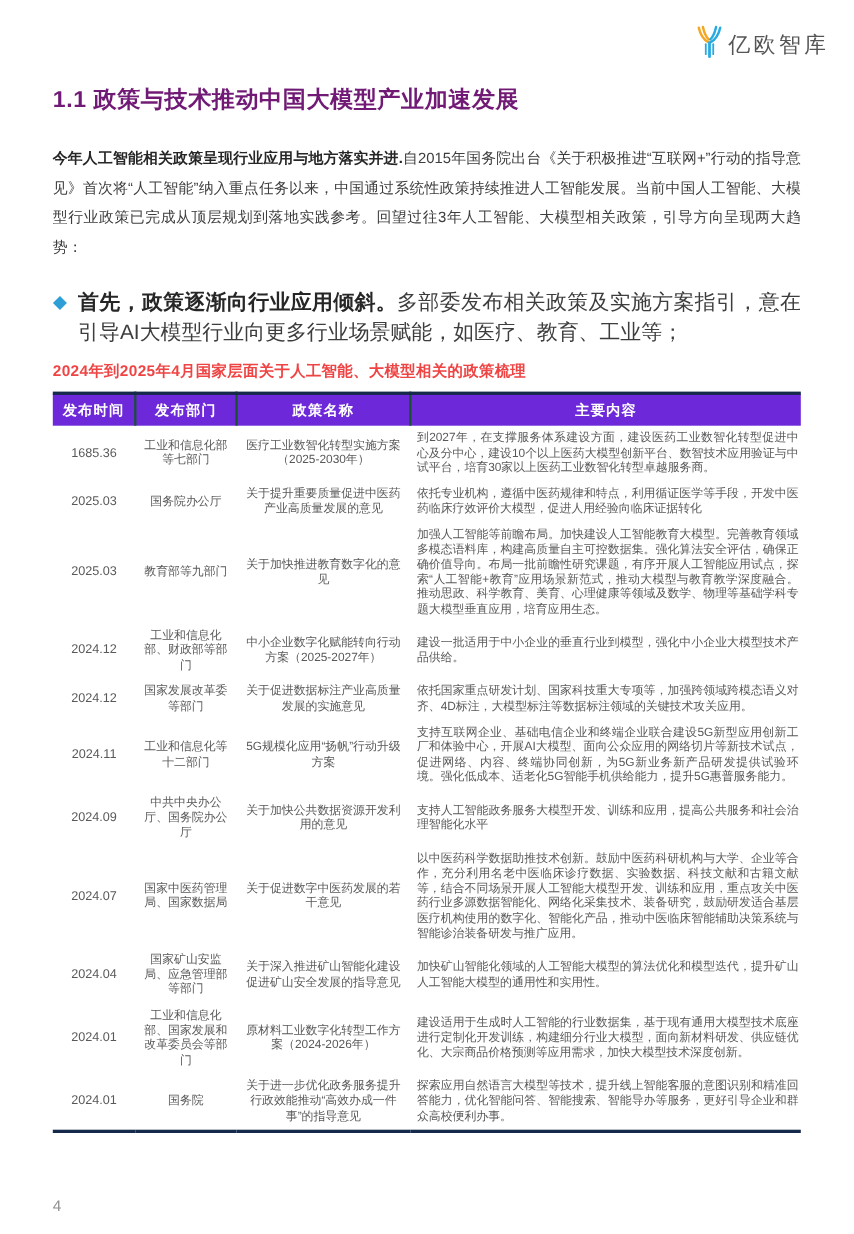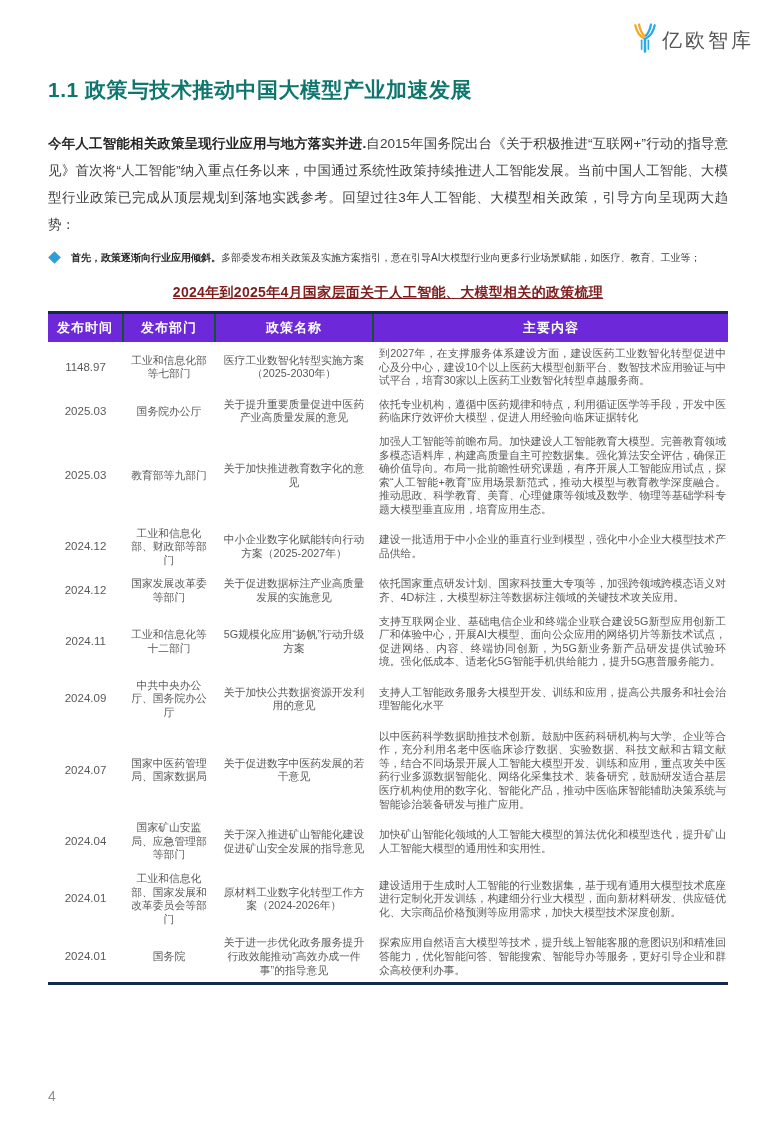--- a/index.html
+++ b/index.html
@@ -16,42 +16,42 @@
   .logo {
     position:absolute; top:22px; right:22px;
     display:flex; align-items:center; gap:2px;justify-content:flex-end;
   }
   .logo-text {
     font-size:20px; color:#555; letter-spacing:3px; font-weight:500;
   }
   
   .content { position:absolute; left:48px; top:76px; width:680px; }
   h1.section-title {
-    font-size:21px; font-weight:bold; color:#0f766e;
+    font-size:21px; font-weight:bold; color:#701a75;
     letter-spacing:0.5px; margin-bottom:26px;
   }
   .intro {
     font-size:13.5px; line-height:27px; text-align:justify; color:#3d3d3d;
-    margin-bottom:6px;
+    margin-bottom:24px;
   }
   .intro b, .bullet b { color:#262626; }
   .bullet {
     position:relative; padding-left:23px;
-    font-size:10px; line-height:27px; text-align:justify; color:#3d3d3d;
+    font-size:19px; line-height:27px; text-align:justify; color:#3d3d3d;
     margin-bottom:13px;
   }
   .diamond {
     position:absolute; left:2px; top:9px;
     width:9px; height:9px; background:#2E9FD6;
     transform:rotate(45deg);
   }
   
   .table-caption {
-    text-align:center; font-size:14px; font-weight:bold; color:#7f1d1d;
-    margin-top:6px; margin-bottom:9px; letter-spacing:0.3px;text-decoration:underline;
+    text-align:left; font-size:14px; font-weight:bold; color:#ef4444;
+    margin-top:6px; margin-bottom:9px; letter-spacing:0.3px;
   }
   table.policy-table {
     width:680px; border-collapse:collapse; table-layout:fixed;
     border-top:3px solid #15294B; border-bottom:3px solid #15294B;
   }
   .policy-table col.c1 { width:75px; }
   .policy-table col.c2 { width:92px; }
   .policy-table col.c3 { width:158px; }
   .policy-table col.c4 { width:355px; }
   .policy-table thead th {
@@ -118,21 +118,21 @@
     <thead>
       <tr>
         <th>发布时间</th>
         <th>发布部门</th>
         <th>政策名称</th>
         <th>主要内容</th>
       </tr>
     </thead>
     <tbody>
   <tr>
-    <td class="date">1148.97</td>
+    <td class="date">1685.36</td>
     <td class="dept">工业和信息化部等七部门</td>
     <td class="name">医疗工业数智化转型实施方案（2025-2030年）</td>
     <td class="body">到2027年，在支撑服务体系建设方面，建设医药工业数智化转型促进中心及分中心，建设10个以上医药大模型创新平台、数智技术应用验证与中试平台，培育30家以上医药工业数智化转型卓越服务商。</td>
   </tr>
 
   <tr>
     <td class="date">2025.03</td>
     <td class="dept">国务院办公厅</td>
     <td class="name">关于提升重要质量促进中医药产业高质量发展的意见</td>
     <td class="body">依托专业机构，遵循中医药规律和特点，利用循证医学等手段，开发中医药临床疗效评价大模型，促进人用经验向临床证据转化</td>

